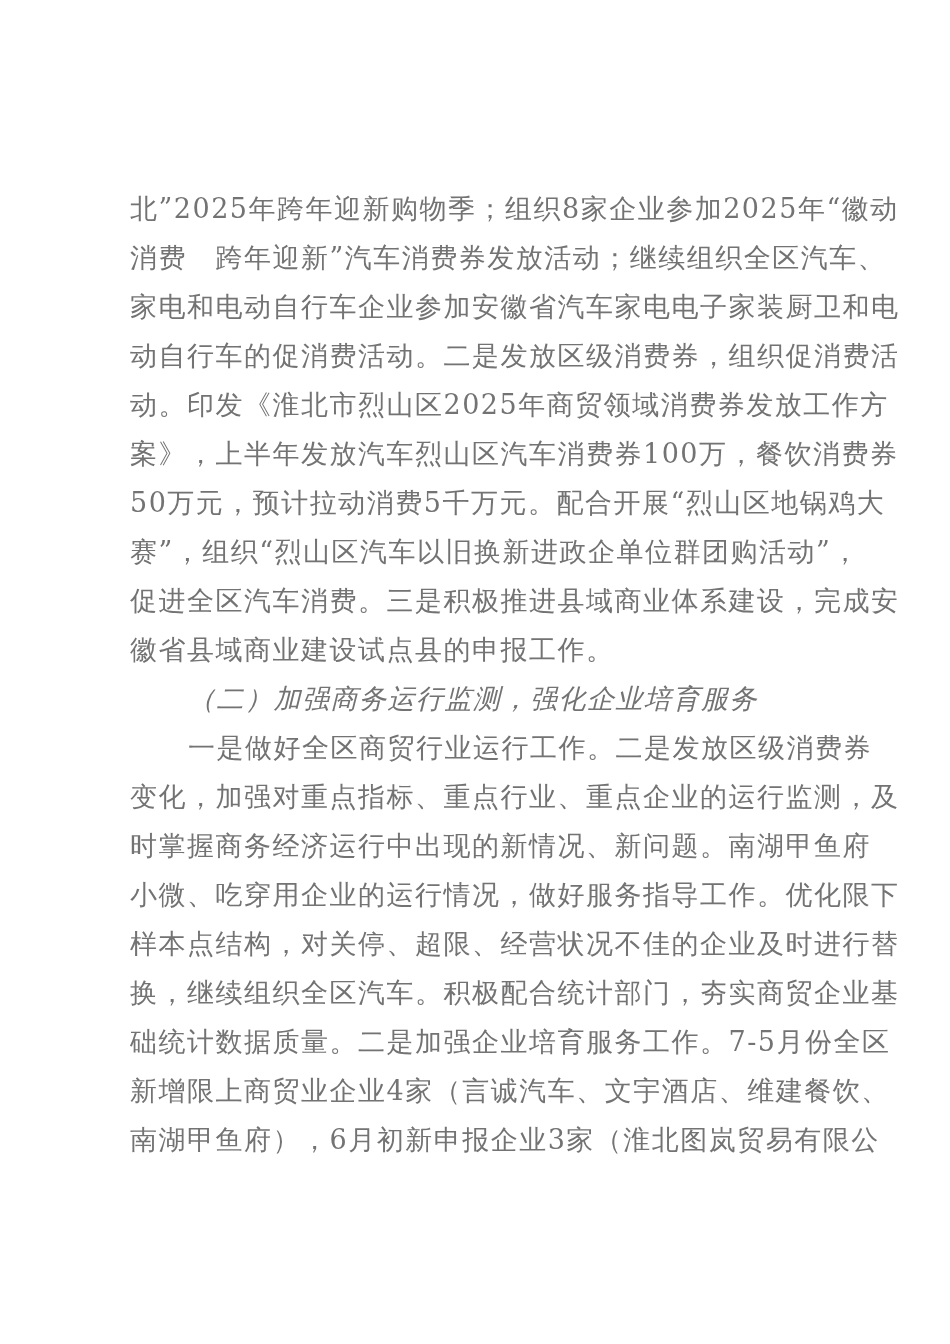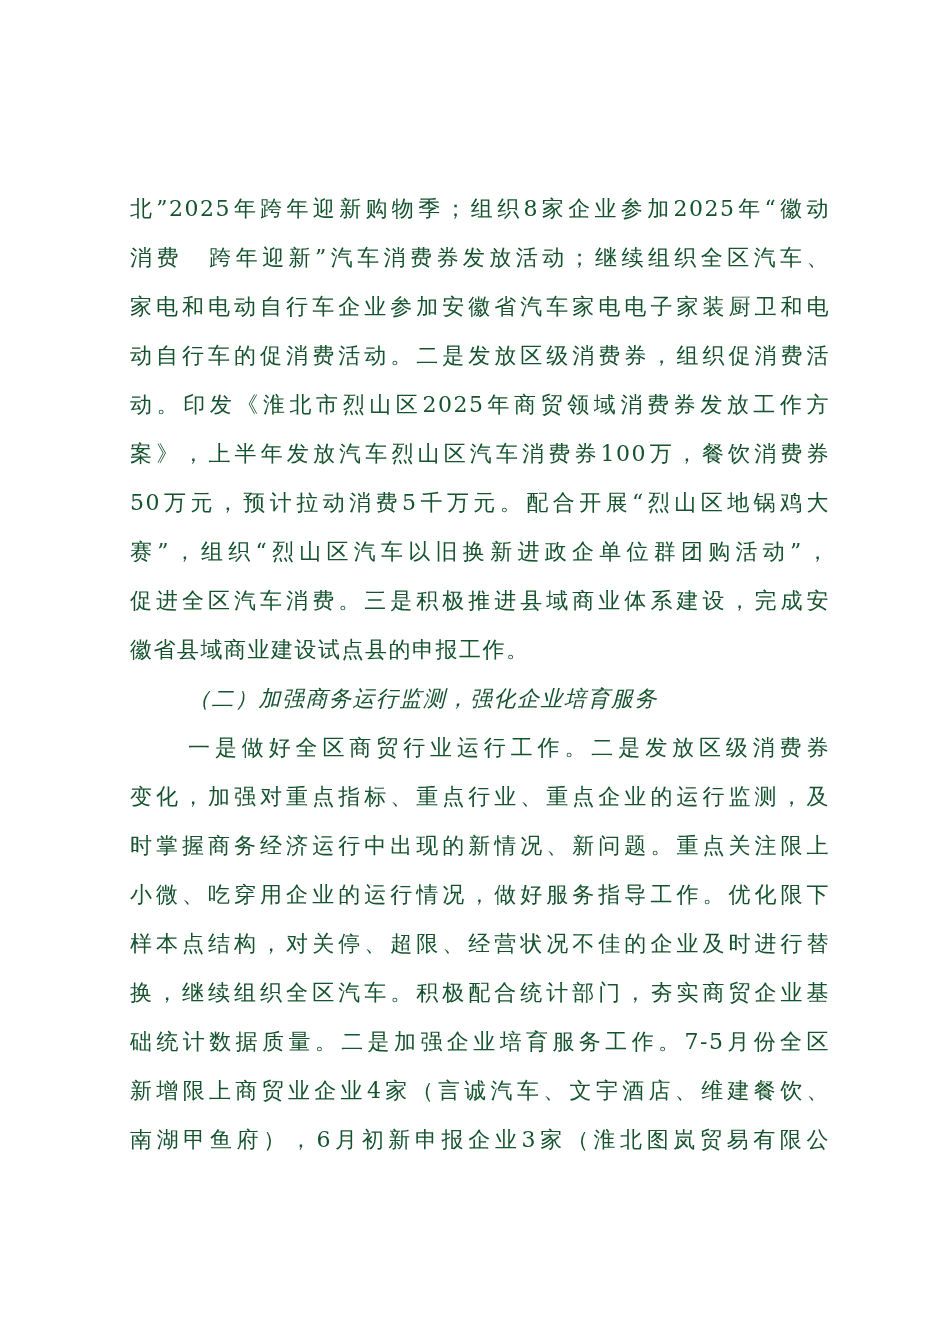--- a/index.html
+++ b/index.html
@@ -19,23 +19,23 @@
       top: 0;
       width: 950px;
       height: 1344px;
       background: #ffffff;
     }
     .body-text {
       position: absolute;
       left: 130px;
       top: 184px;
       width: 700px;
-      color: #14532d;
+      color: #737373;
       font-family: "DejaVu Serif", "Liberation Serif", serif;
-      font-size: 22px;
+      font-size: 27px;
       line-height: 49px;
       letter-spacing: 1.5px;
     }
     .line {
       display: block;
       white-space: nowrap;
       height: 49px;
     }
     .line.justify {
       text-align: justify;
@@ -60,21 +60,21 @@
     <span class="line justify">动自行车的促消费活动。二是发放区级消费券，组织促消费活</span>
     <span class="line justify">动。印发《淮北市烈山区2025年商贸领域消费券发放工作方</span>
     <span class="line justify">案》，上半年发放汽车烈山区汽车消费券100万，餐饮消费券</span>
     <span class="line justify">50万元，预计拉动消费5千万元。配合开展“烈山区地锅鸡大</span>
     <span class="line justify">赛”，组织“烈山区汽车以旧换新进政企单位群团购活动”，</span>
     <span class="line justify">促进全区汽车消费。三是积极推进县域商业体系建设，完成安</span>
     <span class="line">徽省县域商业建设试点县的申报工作。</span>
     <span class="line heading">（二）加强商务运行监测，强化企业培育服务</span>
     <span class="line justify indent">一是做好全区商贸行业运行工作。二是发放区级消费券</span>
     <span class="line justify">变化，加强对重点指标、重点行业、重点企业的运行监测，及</span>
-    <span class="line justify">时掌握商务经济运行中出现的新情况、新问题。重点关注限上</span>
+    <span class="line justify">时掌握商务经济运行中出现的新情况、新问题。南湖甲鱼府</span>
     <span class="line justify">小微、吃穿用企业的运行情况，做好服务指导工作。优化限下</span>
     <span class="line justify">样本点结构，对关停、超限、经营状况不佳的企业及时进行替</span>
     <span class="line justify">换，继续组织全区汽车。积极配合统计部门，夯实商贸企业基</span>
     <span class="line justify">础统计数据质量。二是加强企业培育服务工作。7-5月份全区</span>
     <span class="line justify">新增限上商贸业企业4家（言诚汽车、文宇酒店、维建餐饮、</span>
     <span class="line justify">南湖甲鱼府），6月初新申报企业3家（淮北图岚贸易有限公</span>
   </div>
 </div>
 
 </body></html>

